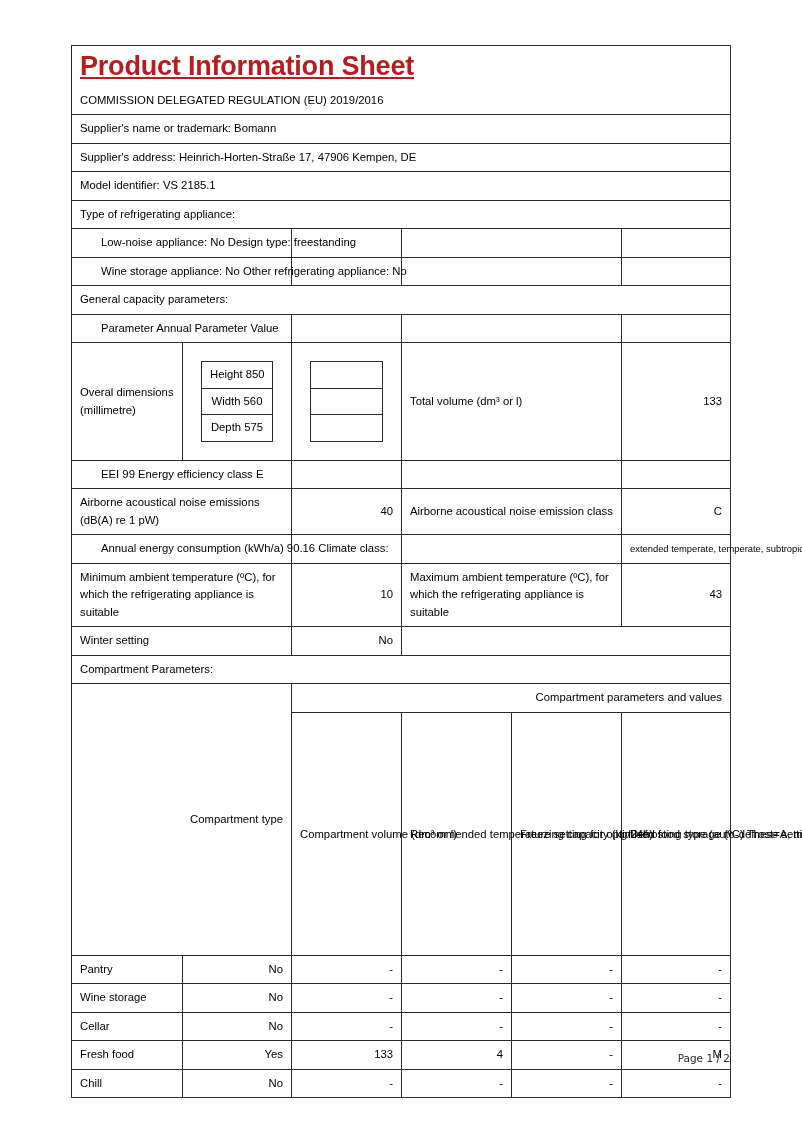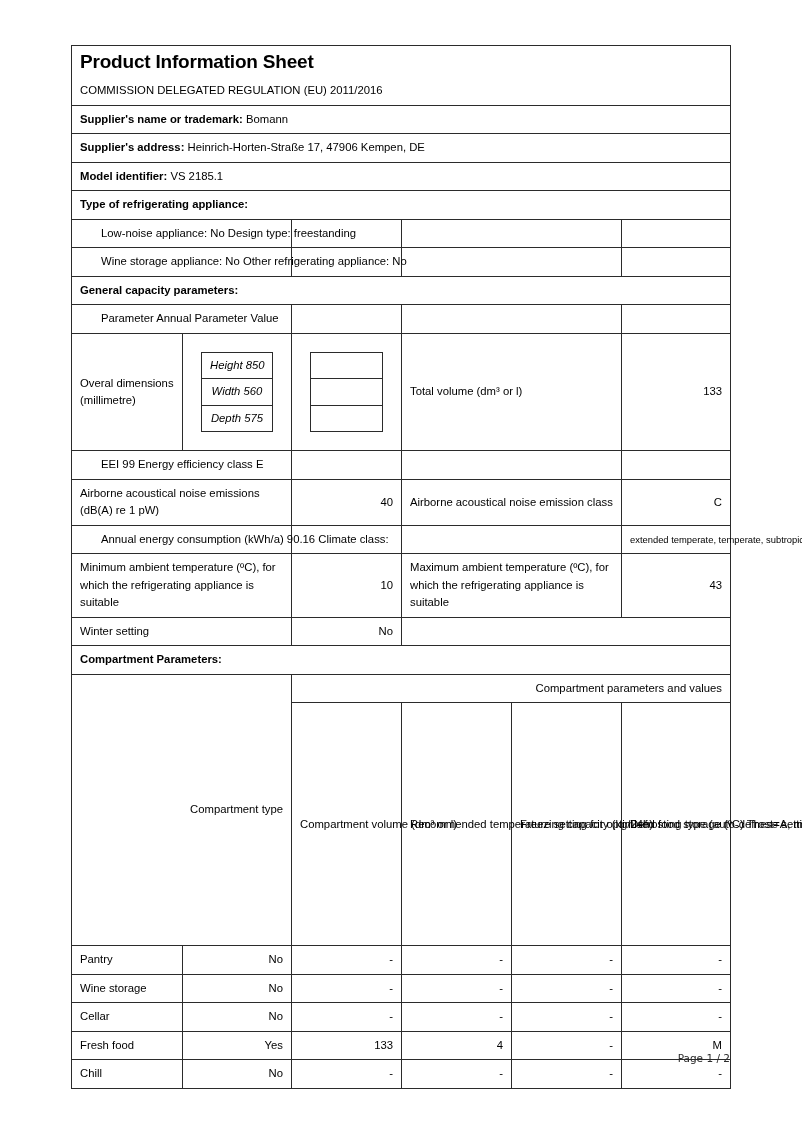--- a/index.html
+++ b/index.html
@@ -37,31 +37,32 @@
   .sheet td {
     border: 1px solid #2b2b2b;
     padding: 5px 8px;
     vertical-align: middle;
     overflow: visible;
     white-space: nowrap;
   }
   .sheet td.wrap { white-space: normal; }
 
   .ctr { text-align: right; }
-  .bold { font-weight: bold; }
+  .bold { font-weight: normal; }
 
   
   .title-cell { padding: 9px 10px 9px 10px; }
   .doc-title {
-    color: #000000;
+    color: #b91c1c;
     font-weight: bold;
-    font-size: 19px;
+    font-size: 27px;
     line-height: 1.18;
     letter-spacing: -0.2px;
     white-space: nowrap;
+    text-decoration: underline;
   }
   .doc-subtitle {
     font-size: 11.3px;
     margin-top: 9px;
     white-space: nowrap;
   }
 
   
   .ovf {
     position: relative;
@@ -80,21 +81,21 @@
     table-layout: fixed;
     width: 100%;
     font-size: 11.3px;
   }
   .nested td {
     border: 1px solid #2b2b2b;
     padding: 4px 8px;
     text-align: center;
     white-space: nowrap;
   }
-  .nopad { padding: 18px !important; font-style: italic; }
+  .nopad { padding: 18px !important; }
 
   .climate {
     font-size: 9.4px;
     line-height: 1.30;
     text-align: left;
     white-space: normal;
   }
 
   .vtall { height: 232px; vertical-align: bottom; text-align: right; }
   .vtall-mid { height: 232px; vertical-align: middle; }
@@ -127,21 +128,21 @@
       <col style="width:110px">
       <col style="width:110px">
       <col style="width:110px">
       <col style="width:109px">
     </colgroup>
     <tbody>
 
       <tr>
         <td colspan="6" class="title-cell">
           <div class="doc-title">Product Information Sheet</div>
-          <div class="doc-subtitle">COMMISSION DELEGATED REGULATION (EU) 2011/2016</div>
+          <div class="doc-subtitle">COMMISSION DELEGATED REGULATION (EU) 2019/2016</div>
         </td>
       </tr>
 
       <tr>
         <td colspan="6">
           <span class="bold">Supplier's name or trademark:</span>
           <span>Bomann</span>
         </td>
       </tr>
 

